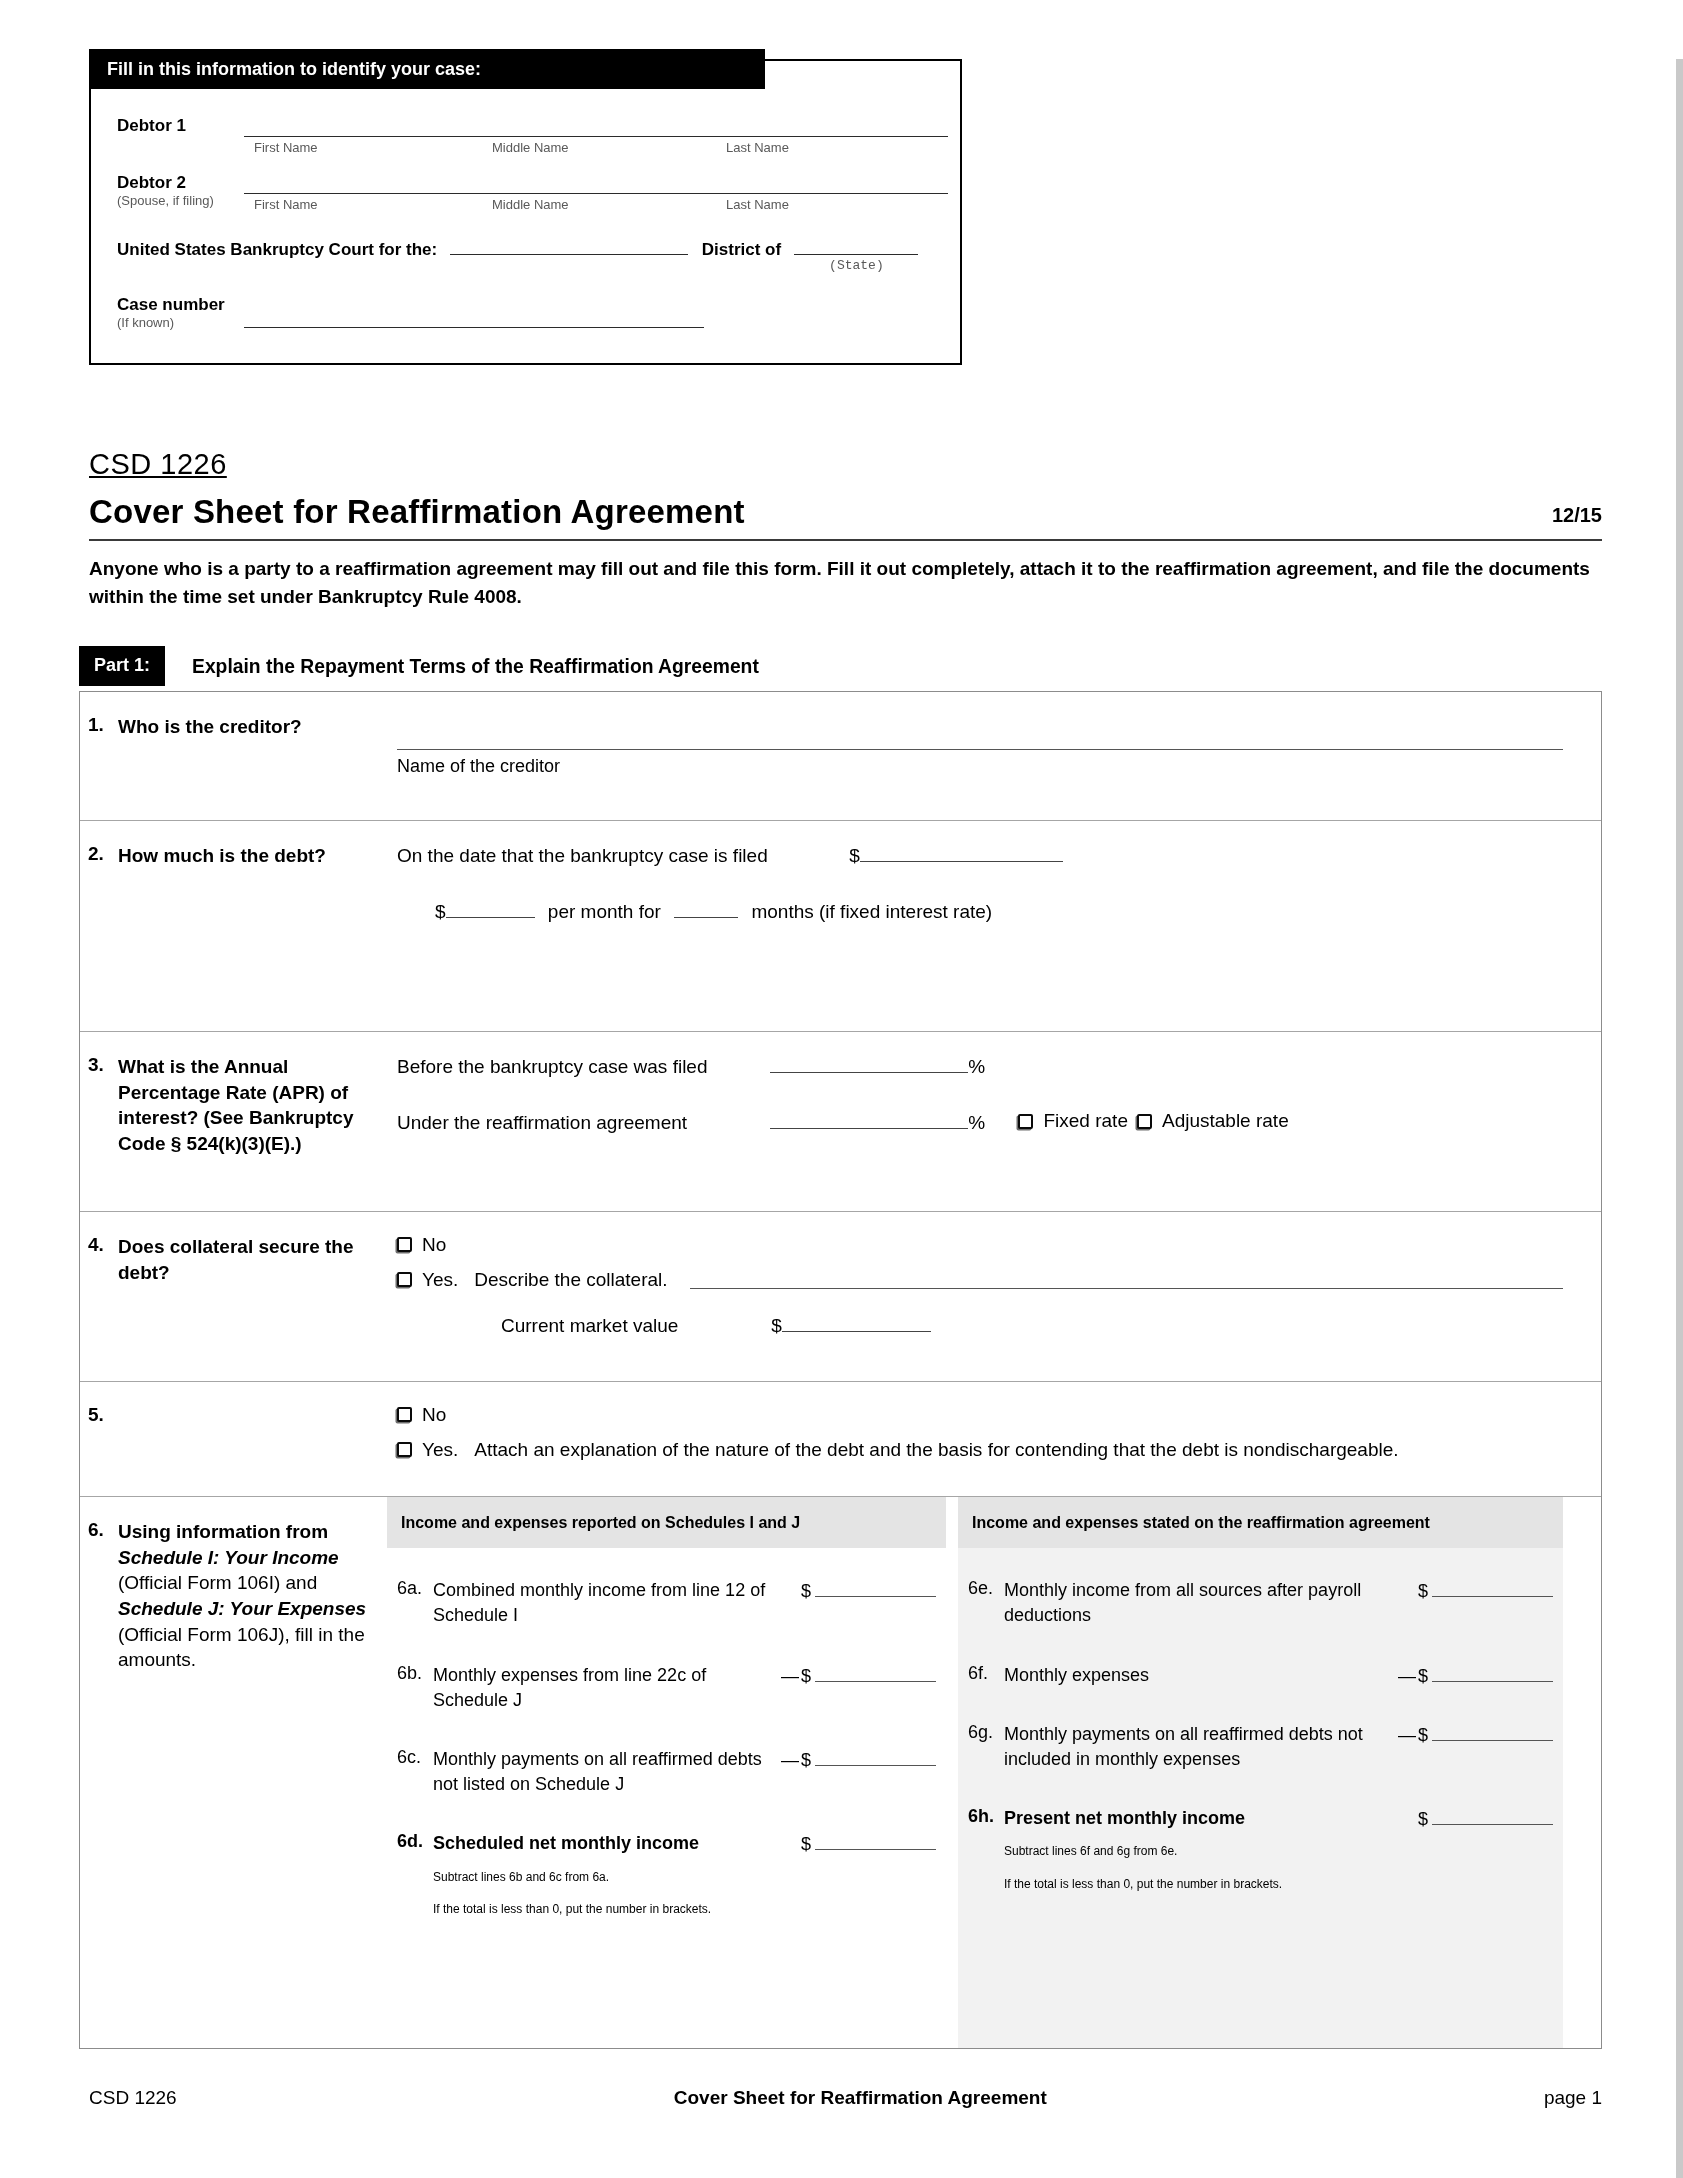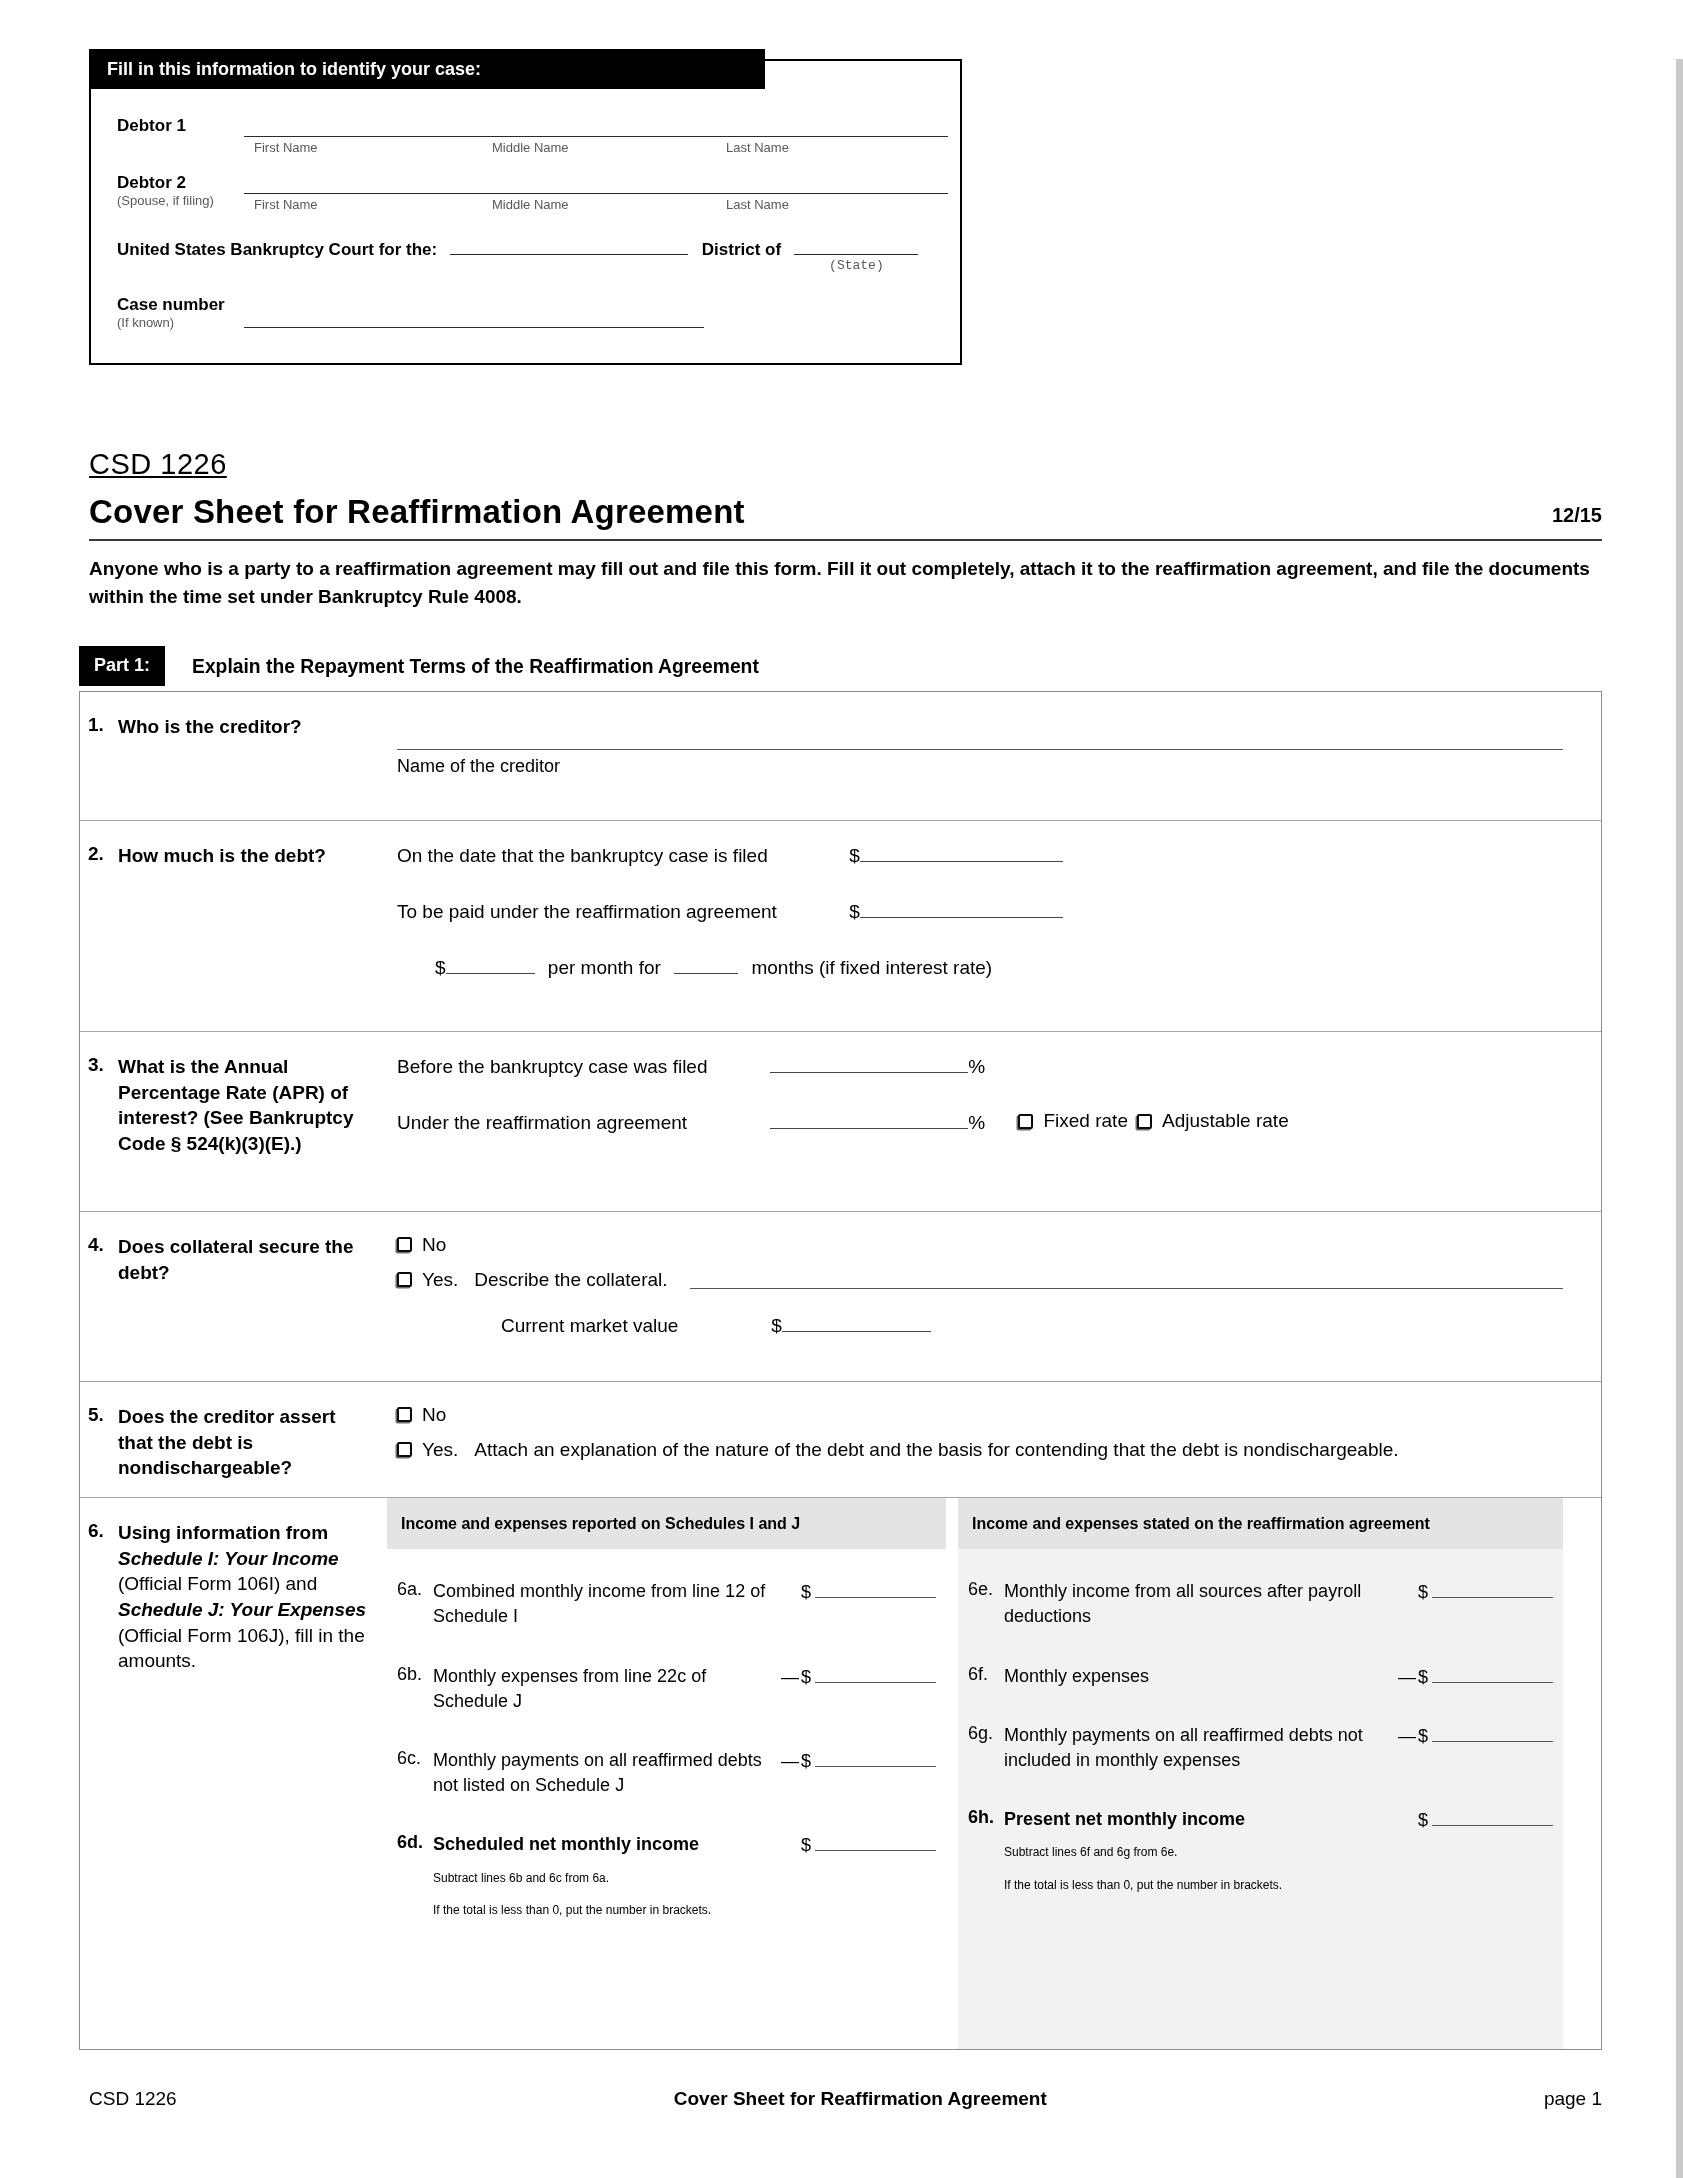--- a/index.html
+++ b/index.html
@@ -212,24 +212,20 @@
     <div class="trow row2">
       <div class="qcell">
         <span class="qnum">2.</span>
         <span class="qtext">How much is the debt?</span>
       </div>
       <div class="acell">
         <div class="fline">
           <span class="flabel-w1">On the date that the bankruptcy case is filed</span>
           <span>$</span><span class="iblank bw205"></span>
         </div>
-        <div class="fline">
-          <span class="flabel-w1">To be paid under the reaffirmation agreement</span>
-          <span>$</span><span class="iblank bw205"></span>
-        </div>
         <div class="fline indent38">
           <span>$</span><span class="iblank bw90"></span>
           <span class="mid">per month for</span>
           <span class="iblank bw65"></span>
           <span class="mid">months (if fixed interest rate)</span>
         </div>
       </div>
     </div>
 
     <div class="trow row3">
@@ -278,21 +274,20 @@
         <div class="fline mv-line">
           <span class="mv-label">Current market value</span>
           <span>$</span><span class="iblank bw150"></span>
         </div>
       </div>
     </div>
 
     <div class="trow row5">
       <div class="qcell">
         <span class="qnum">5.</span>
-        <span class="qtext">Does the creditor assert that the debt is nondischargeable?</span>
       </div>
       <div class="acell">
         <div class="opt-line">
           <span class="cb"></span>
           <span>No</span>
         </div>
         <div class="opt-line">
           <span class="cb"></span>
           <span class="yes-label">Yes.</span>
           <span>Attach an explanation of the nature of the debt and the basis for contending that the debt is nondischargeable.</span>

